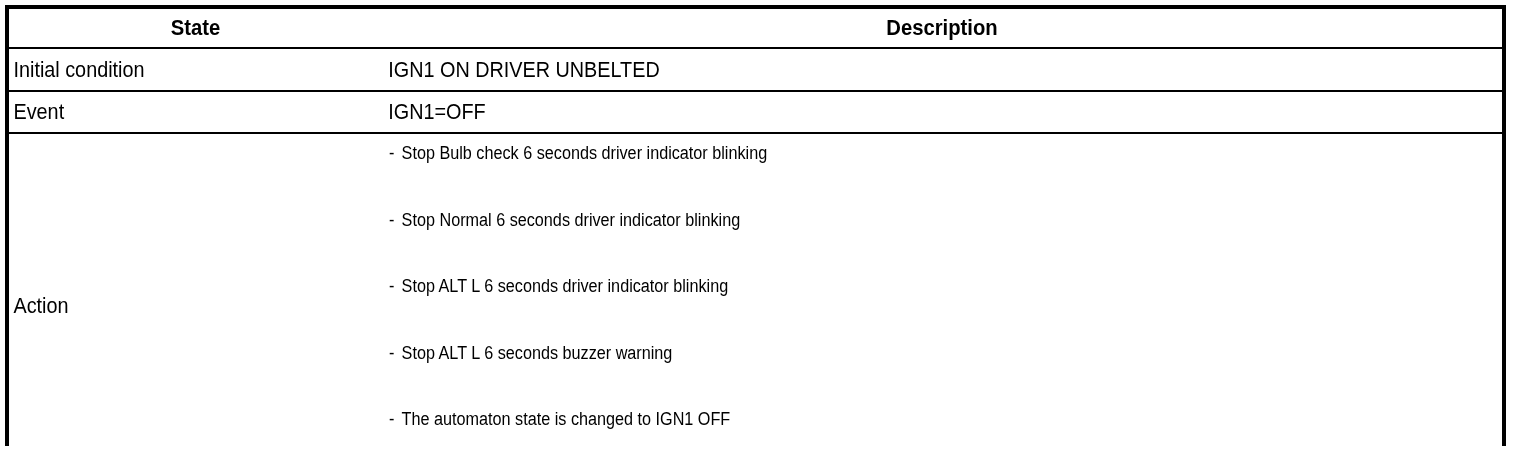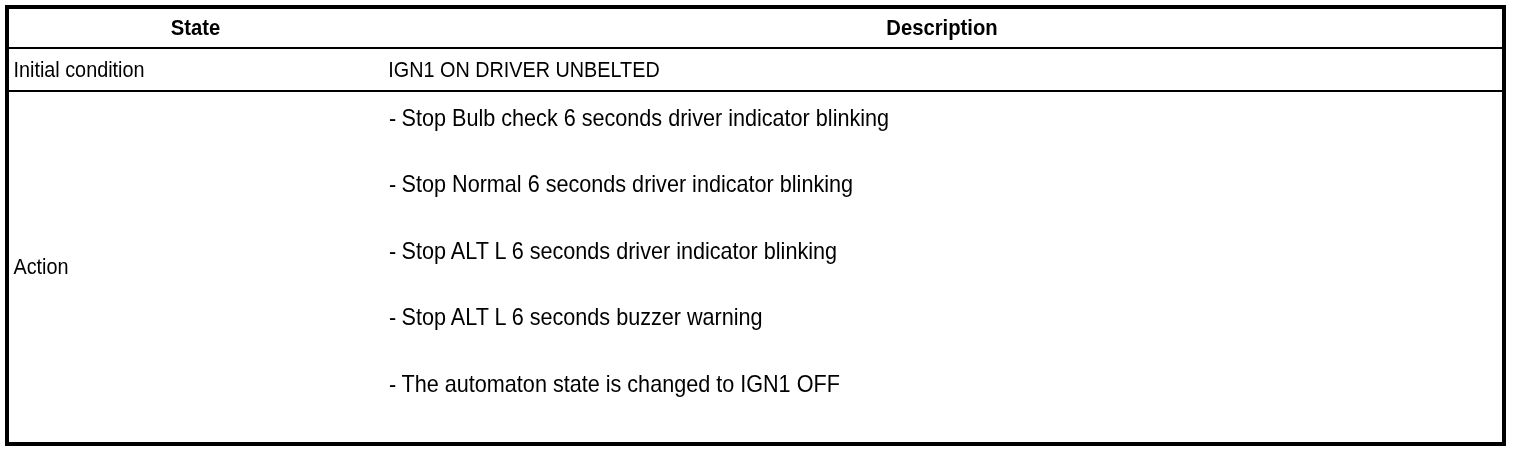--- a/index.html
+++ b/index.html
@@ -114,21 +114,21 @@
   }
 
   ul.action-list {
     list-style: none;
     margin: 0;
     padding: 0;
     padding-top: 10px;
     padding-left: 7px;
   }
   ul.action-list li {
-    font-size: 24px;
+    font-size: 18px;
     line-height: 1;
     height: 66.5px;
     white-space: nowrap;
   }
   ul.action-list li .li-inner {
     display: block;
     transform: scaleX(0.9);
     transform-origin: left center;
   }
   ul.action-list li .bullet-dash {
@@ -159,20 +159,28 @@
 
         <tr class="row-initial">
           <td class="cell-state">
             <span class="cell-text">Initial condition</span>
           </td>
           <td class="cell-desc">
             <span class="cell-text">IGN1 ON DRIVER UNBELTED</span>
           </td>
         </tr>
 
+        <tr class="row-event">
+          <td class="cell-state">
+            <span class="cell-text">Event</span>
+          </td>
+          <td class="cell-desc">
+            <span class="cell-text">IGN1=OFF</span>
+          </td>
+        </tr>
 
         <tr class="row-action">
           <td class="cell-state cell-action-label">
             <span class="cell-text">Action</span>
           </td>
           <td class="cell-desc cell-action-list">
             <ul class="action-list" id="action-list">
                 <li>
                   <span class="li-inner"><span class="bullet-dash">-</span><span>Stop Bulb check 6 seconds driver indicator blinking</span></span>
                 </li>

